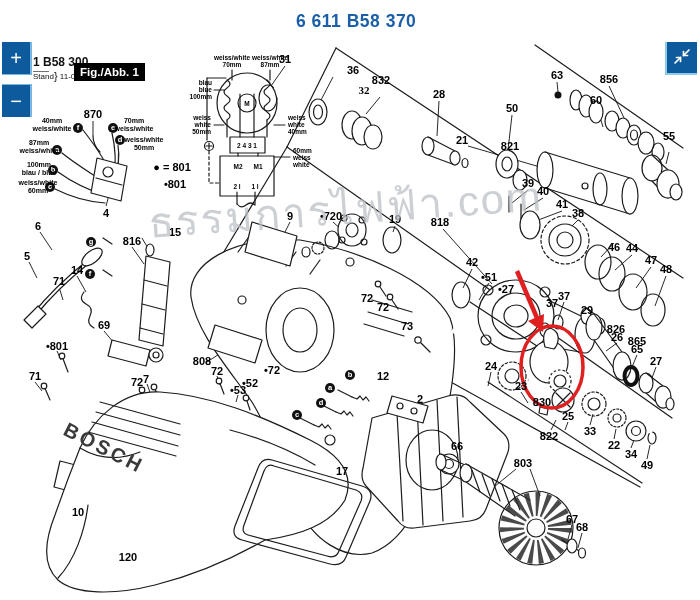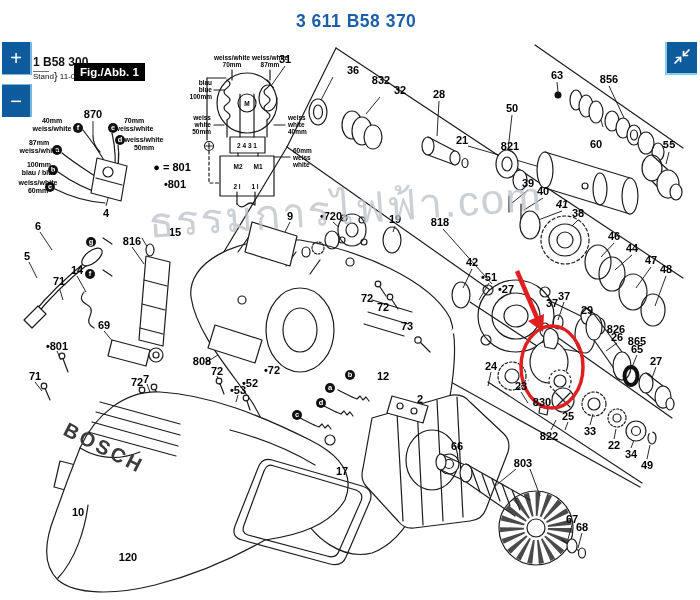--- a/index.html
+++ b/index.html
@@ -39,21 +39,21 @@
   .k{stroke:#1c1c1c;fill:none;stroke-width:1.2;stroke-linecap:round;stroke-linejoin:round;}
   .kw{stroke:#1c1c1c;fill:#fff;stroke-width:1.2;stroke-linejoin:round;}
   .ld{stroke:#111;stroke-width:.9;}
   .red{stroke:#e02020;fill:none;}
 </style>
 </head>
 <body>
 
 <div class="stage">
 
-  <div class="title">3 611 B58 370</div>
+  <div class="title">6 611 B58 370</div>
 
   <button class="zbtn zplus">+</button>
   <button class="zbtn zminus">−</button>
 
   <button class="collapse">
     <svg width="28" height="29" viewBox="0 0 28 29">
       <g stroke="#fff" stroke-width="1.7" fill="none" stroke-linecap="round">
         <line x1="21" y1="8" x2="15.5" y2="13.5"></line>
         <path d="M15.5,9.5 L15.5,13.5 L19.5,13.5" fill="none"></path>
         <line x1="7" y1="21" x2="12.5" y2="15.5"></line>
@@ -429,34 +429,34 @@
       <ellipse class="red" cx="552" cy="367" rx="31" ry="41" stroke-width="3.5"></ellipse>
       <line class="red" x1="517" y1="271" x2="537" y2="318" stroke-width="4.5"></line>
       <polygon fill="#e02020" points="543,332 544,314 528,321"></polygon>
     </g>
   </svg>
 
   <div id="labels">
       <div class="plabel" style="left: 285px; top: 59px;">31</div>
       <div class="plabel" style="left: 333px; top: 70px; padding-left: 40px;">36</div>
       <div class="plabel" style="left: 381px; top: 80px;">832</div>
-      <div class="plabel" style="left: 400px; top: 90px;">32</div>
+      <div class="plabel" style="left: 364px; top: 90px; font-family: Liberation Serif, serif;">32</div>
       <div class="plabel" style="left: 439px; top: 94px;">28</div>
       <div class="plabel" style="left: 512px; top: 108px;">50</div>
       <div class="plabel" style="left: 462px; top: 140px;">21</div>
       <div class="plabel" style="left: 510px; top: 146px;">821</div>
       <div class="plabel" style="left: 557px; top: 75px; text-align: right;">63</div>
       <div class="plabel" style="left: 609px; top: 79px;">856</div>
-      <div class="plabel" style="left: 596px; top: 100px; margin-top: 44px;">60</div>
-      <div class="plabel" style="left: 669px; top: 145px; font-family: Liberation Mono, monospace;">55</div>
+      <div class="plabel" style="left: 596px; top: 100px;">60</div>
+      <div class="plabel" style="left: 669px; top: 136px;">55</div>
       <div class="plabel" style="left: 528px; top: 183px;">39</div>
       <div class="plabel" style="left: 543px; top: 191px;">40</div>
-      <div class="plabel" style="left: 562px; top: 204px; font-style: italic;">41</div>
+      <div class="plabel" style="left: 562px; top: 204px;">41</div>
       <div class="plabel" style="left: 578px; top: 213px;">38</div>
-      <div class="plabel" style="left: 614px; top: 236px;">46</div>
+      <div class="plabel" style="left: 614px; top: 247px;">46</div>
       <div class="plabel" style="left: 632px; top: 248px;">44</div>
       <div class="plabel" style="left: 651px; top: 260px;">47</div>
       <div class="plabel" style="left: 666px; top: 269px;">48</div>
       <div class="plabel" style="left: 472px; top: 262px;">42</div>
       <div class="plabel" style="left: 395px; top: 219px;">19</div>
       <div class="plabel" style="left: 440px; top: 222px;">818</div>
       <div class="plabel" style="left: 331px; top: 216px;">•720</div>
       <div class="plabel" style="left: 290px; top: 216px;">9</div>
       <div class="plabel" style="left: 367px; top: 298px;">72</div>
       <div class="plabel" style="left: 383px; top: 307px;">72</div>

